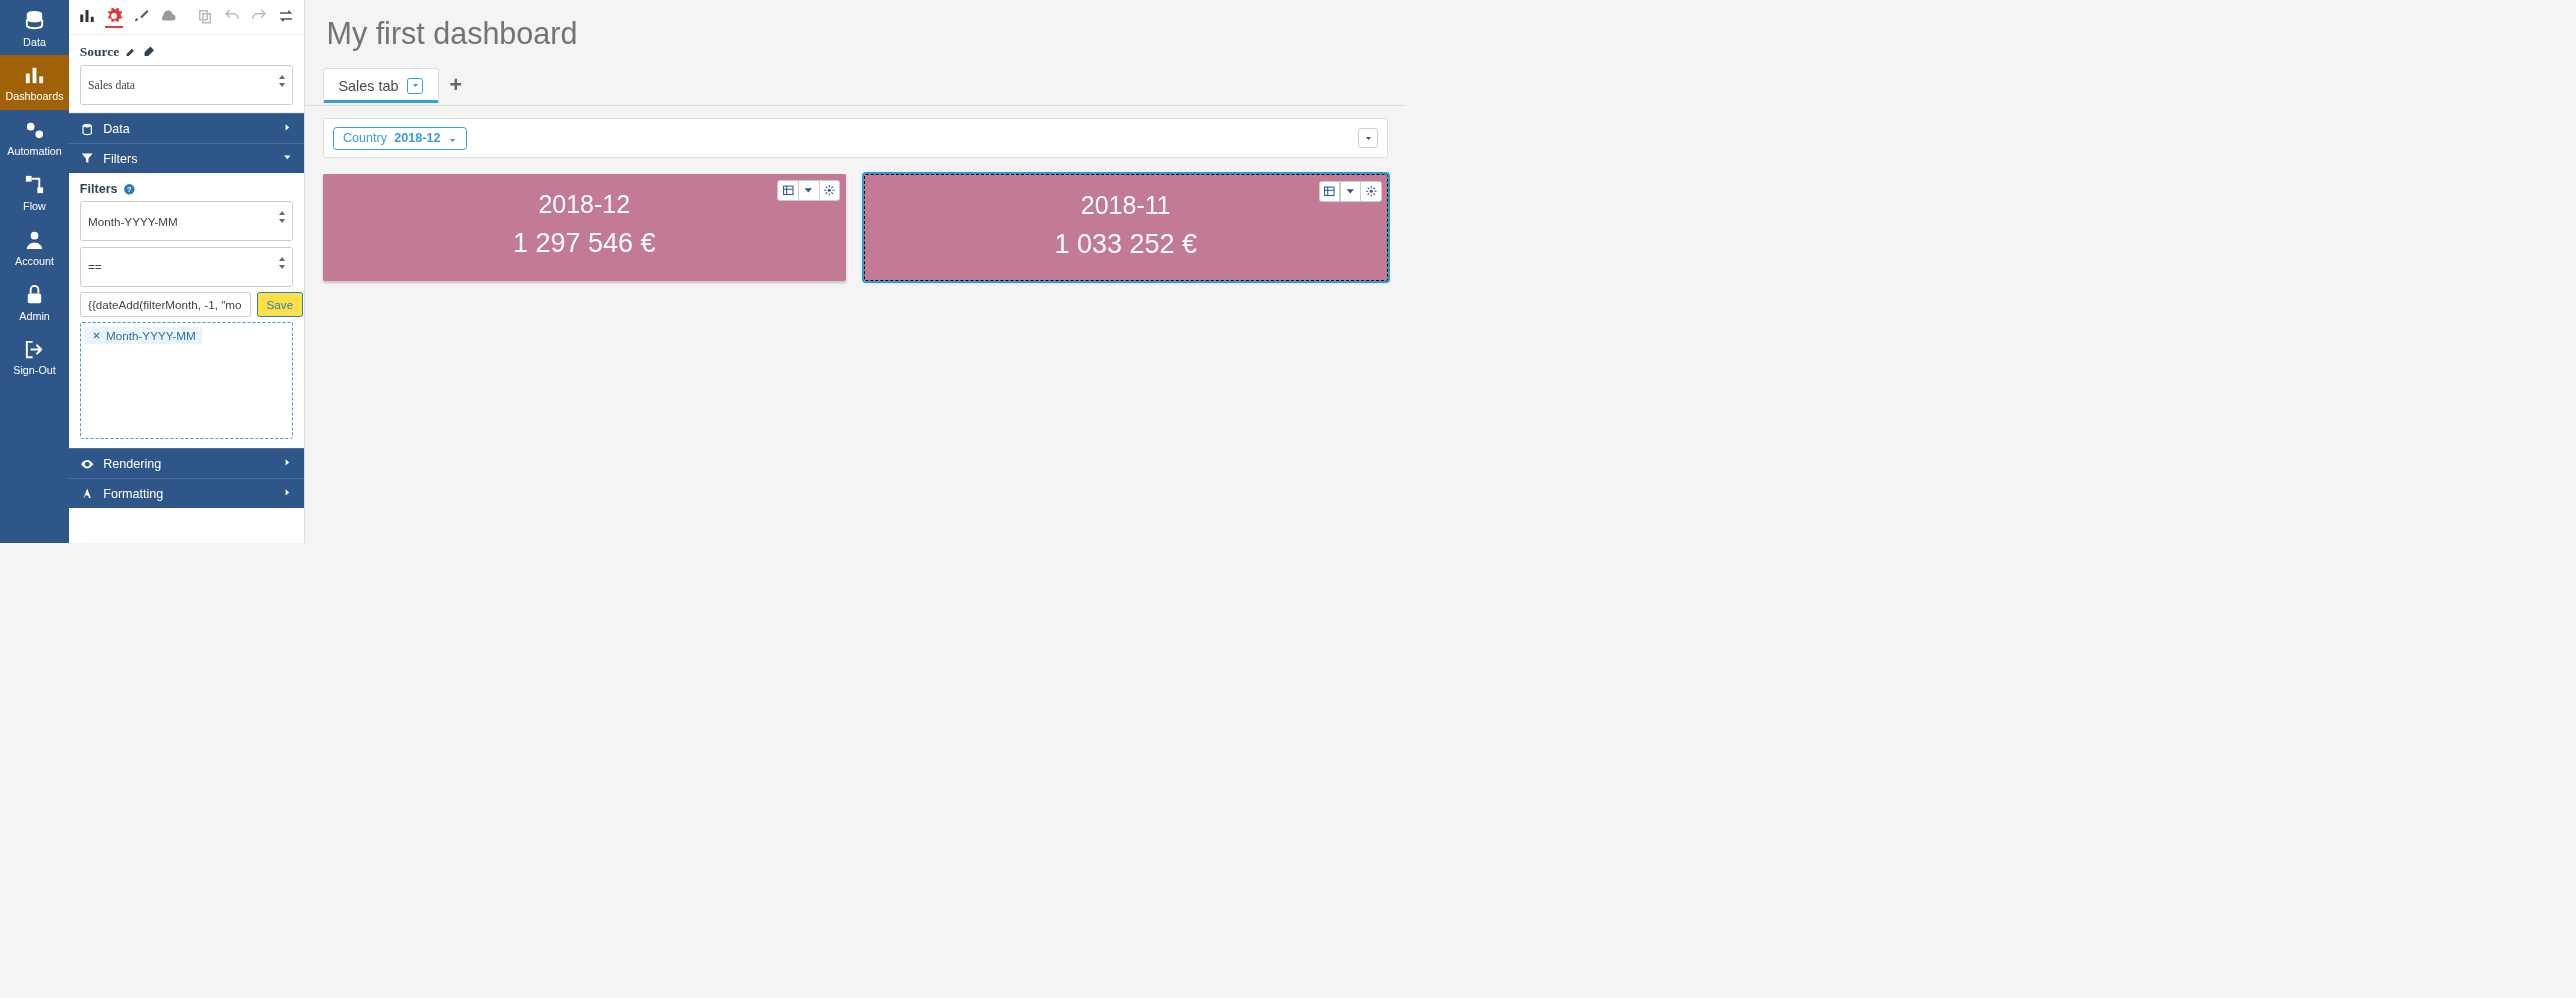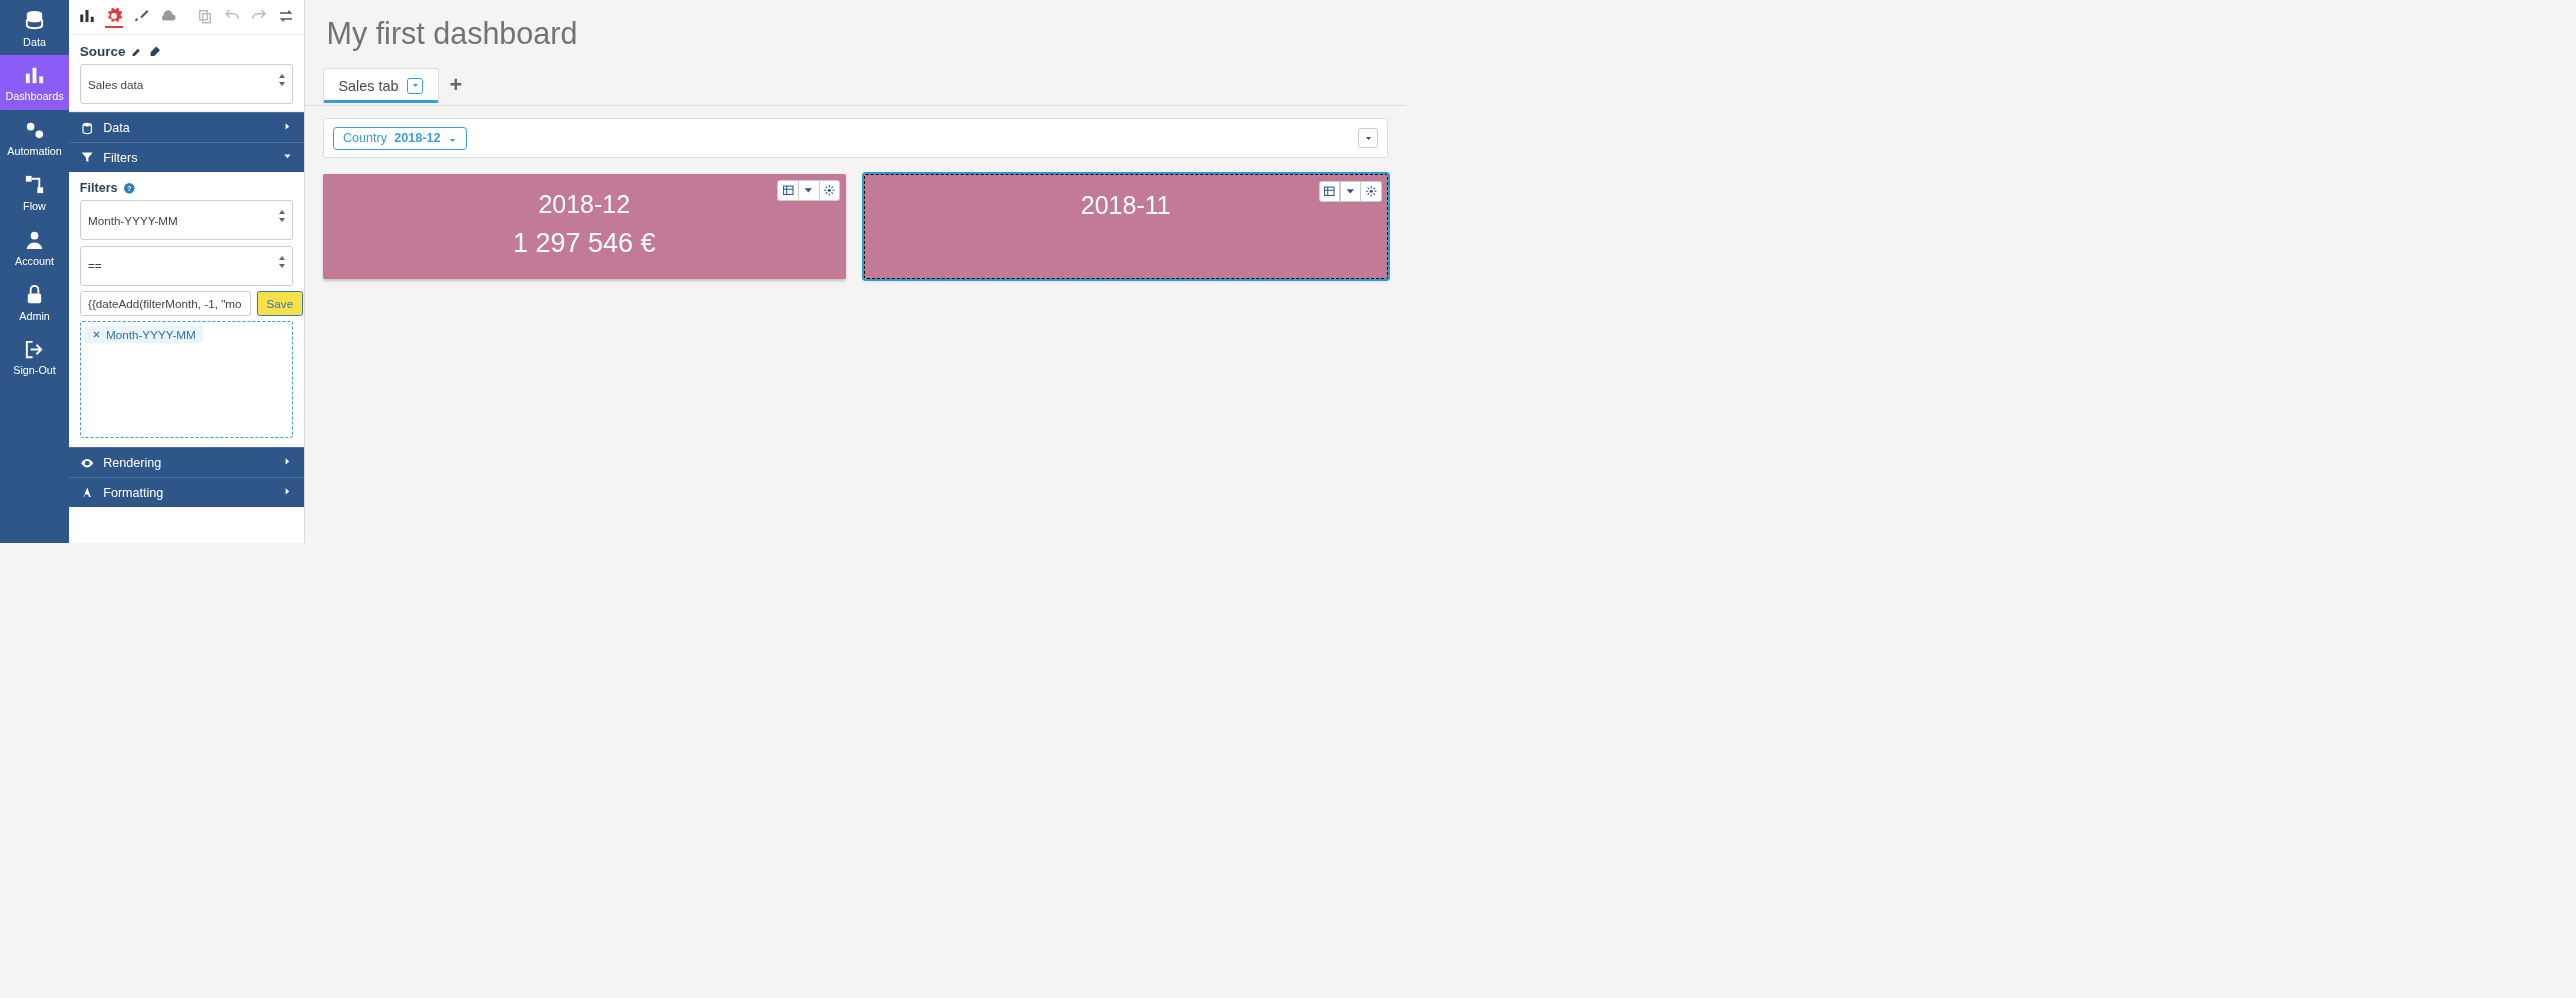--- a/index.html
+++ b/index.html
@@ -14,42 +14,42 @@
 
   
   .leftnav {
     width: 69px; background: #2f5688; color: #fff;
     display: flex; flex-direction: column; align-items: stretch;
   }
   .leftnav .nav-item {
     display: flex; flex-direction: column; align-items: center;
     padding: 9px 0 7.2px; font-size: 10.8px; cursor: pointer;
   }
-  .leftnav .nav-item.active { background: #8b5cf6; }
+  .leftnav .nav-item.active { background: #a16207; }
   .leftnav .nav-item svg { width: 23px; height: 23px; fill: #fff; margin-bottom: 3.6px; }
   .leftnav .nav-item span { text-align: center; }
 
   
   .sidepanel {
     width: 236px; background: #fff; border-right: 0.9px solid #ddd;
     display: flex; flex-direction: column;
   }
   .sp-toolbar {
     display: flex; align-items: center; gap: 9px;
     padding: 5.4px 9px; border-bottom: 0.9px solid #eee;
   }
   .sp-toolbar .tbtn {
     width: 23px; height: 23px; display:flex; align-items:center; justify-content:center;
     cursor: pointer; border-bottom: 2.7px solid transparent;
   }
   .sp-toolbar .tbtn.active { border-bottom-color: #e23b3b; }
   .sp-toolbar .tbtn svg { width: 18px; height: 18px; }
   .sp-toolbar .spacer { flex: 1; }
   .sp-source {
-    padding: 9px 10.8px 7.2px; border-bottom: 0.9px solid #eee;
+    padding: 9px 10.8px 7.2px; border-bottom: 0.9px solid #eee; font-family: Liberation Serif, serif;
   }
   .sp-source-head {
     display:flex; align-items:center; gap:5.4px;
     font-weight:600; color:#2f4355; font-size:13.5px; margin-bottom:5.4px;
   }
   .sp-source-head svg { width:12.6px; height:12.6px; fill:#2f4355; }
   .select {
     width:100%; height:40px; border:0.9px solid #ccc; border-radius:2.7px;
     background:#fff; padding:0 20px 0 7.2px; font-size:11.7px; color:#444;
     position:relative; display:flex; align-items:center;
@@ -413,18 +413,19 @@
               </svg>
             </div>
           <div class="tb">
               <svg viewBox="0 0 24 24">
                 <circle cx="12" cy="12" r="3" fill="#2f5688"></circle>
                 <path d="M12 2v4M12 18v4M2 12h4M18 12h4M5 5l3 3M16 16l3 3M5 19l3-3M16 8l3-3" stroke="#2f5688" stroke-width="2"></path>
               </svg>
             </div>
         </div>
         <div class="title">2018-11</div>
+        <div class="value">1 033 252 €</div>
       </div>
     </div>
   </div>
 
 </div>
 
 
 </body></html>

